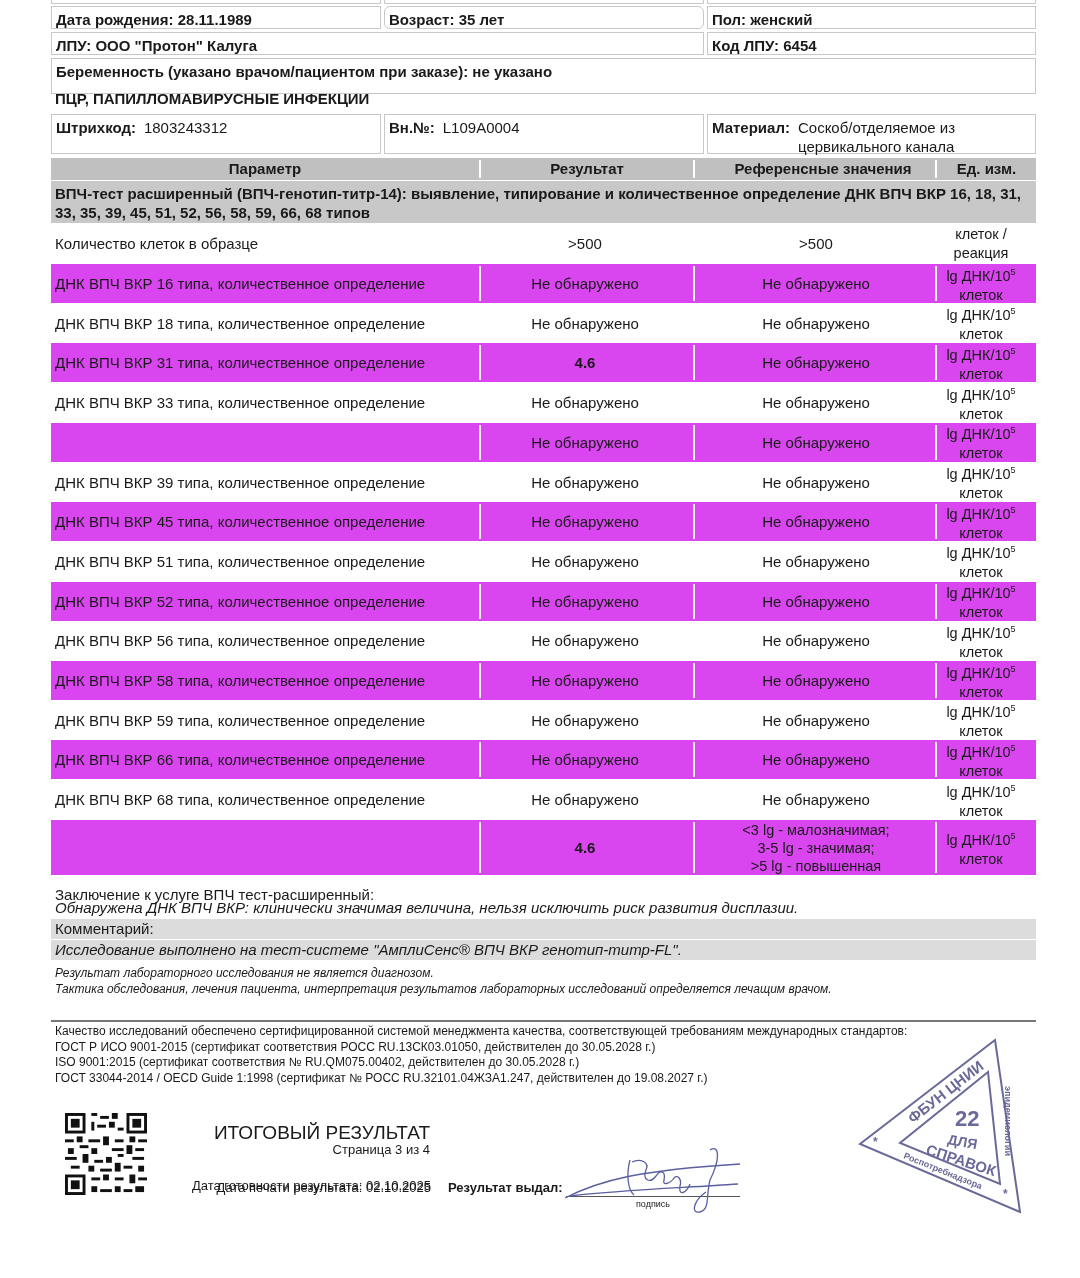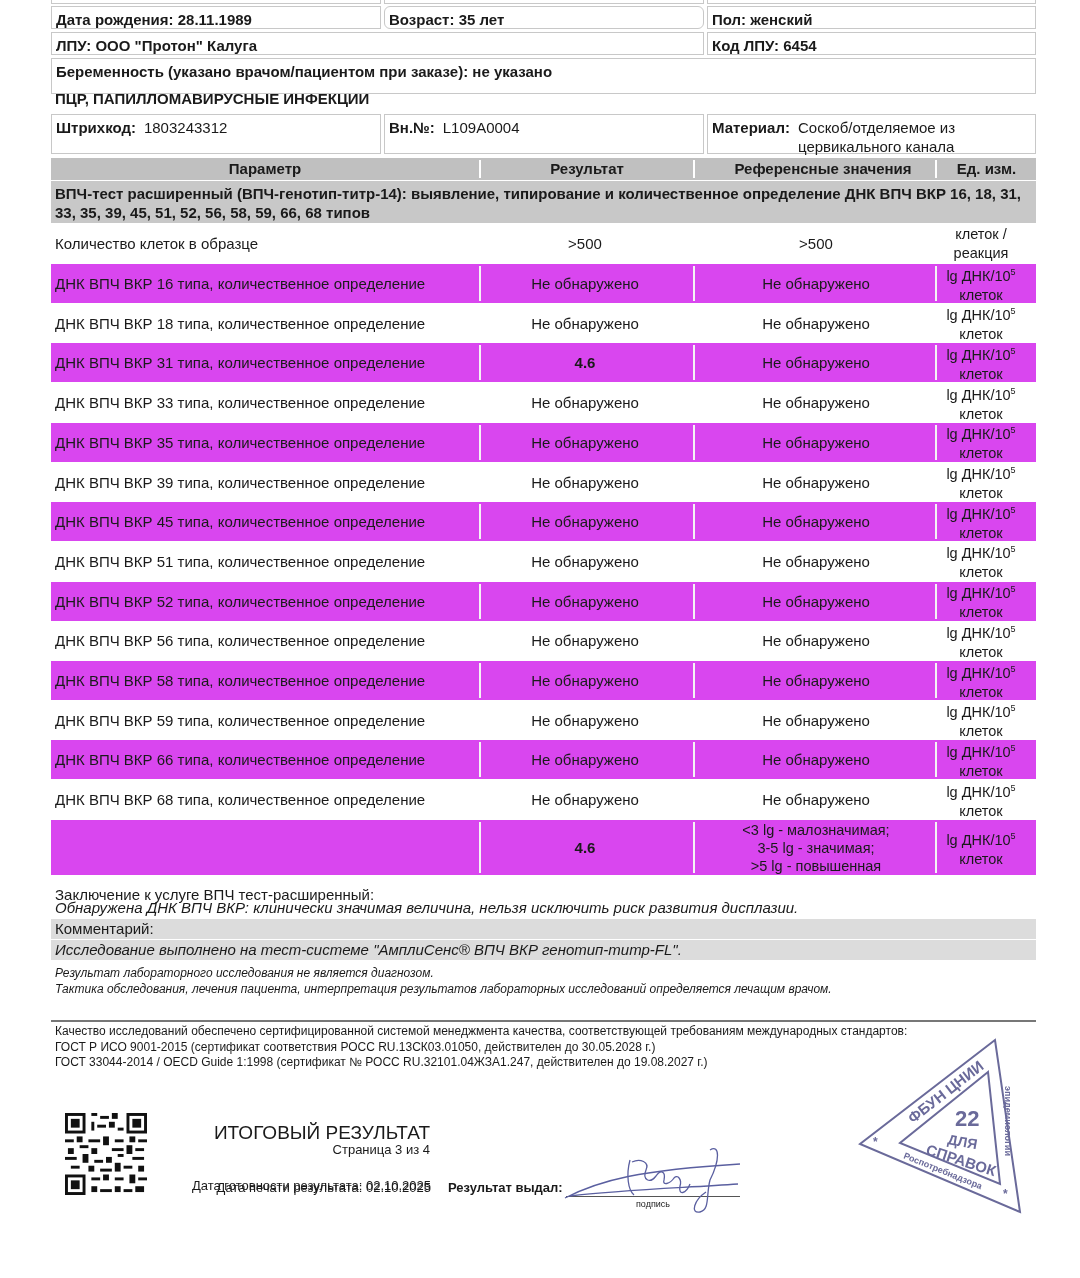--- a/index.html
+++ b/index.html
@@ -148,21 +148,20 @@
     <div class="c r">Не обнаружено</div>
     <span class="vs" style="left:642px;"></span>
     <div class="c ref">Не обнаружено</div>
     <span class="vs" style="left:884px;"></span>
     <div class="c u" style="flex-direction:column;">
       <span><span>lg ДНК/10</span><span class="sup">5</span></span>
       <span>клеток</span>
     </div>
   </div>
     <div class="row shade" style="top: 422.8px;">
-    <div class="c p">ДНК ВПЧ ВКР 35 типа, количественное определение</div>
     <span class="vs" style="left:428px;"></span>
     <div class="c r">Не обнаружено</div>
     <span class="vs" style="left:642px;"></span>
     <div class="c ref">Не обнаружено</div>
     <span class="vs" style="left:884px;"></span>
     <div class="c u" style="flex-direction:column;">
       <span><span>lg ДНК/10</span><span class="sup">5</span></span>
       <span>клеток</span>
     </div>
   </div>
@@ -298,20 +297,21 @@
 <div class="concl comment-bg ital" style="top:940px;height:20px;line-height:20px;">Исследование выполнено на тест-системе "АмплиСенс® ВПЧ ВКР генотип-титр-FL".</div>
 
 <div class="small-ital" style="top:966px;">Результат лабораторного исследования не является диагнозом.</div>
 <div class="small-ital" style="top:982px;">Тактика обследования, лечения пациента, интерпретация результатов лабораторных исследований определяется лечащим врачом.</div>
 
 <div class="divider"></div>
 
 <div class="cert">
   <div>Качество исследований обеспечено сертифицированной системой менеджмента качества, соответствующей требованиям международных стандартов:</div>
   <div>ГОСТ Р ИСО 9001-2015 (сертификат соответствия РОСС RU.13СК03.01050, действителен до 30.05.2028 г.)</div>
+  <div>ISO 9001:2015 (сертификат соответствия № RU.QM075.00402, действителен до 30.05.2028 г.)</div>
   <div>ГОСТ 33044-2014 / OECD Guide 1:1998 (сертификат № РОСС RU.32101.04ЖЗА1.247, действителен до 19.08.2027 г.)</div>
 </div>
 
 <svg class="abs" style="left:64px;top:1113px;" width="84" height="82" viewBox="0 0 28 28">
   <rect width="28" height="28" fill="#fff"></rect>
   <g fill="#111">
     <rect x="0" y="0" width="7" height="7"></rect>
       <rect x="1" y="1" width="5" height="5" fill="#fff"></rect>
       <rect x="2" y="2" width="3" height="3"></rect>
     <rect x="21" y="0" width="7" height="7"></rect>

